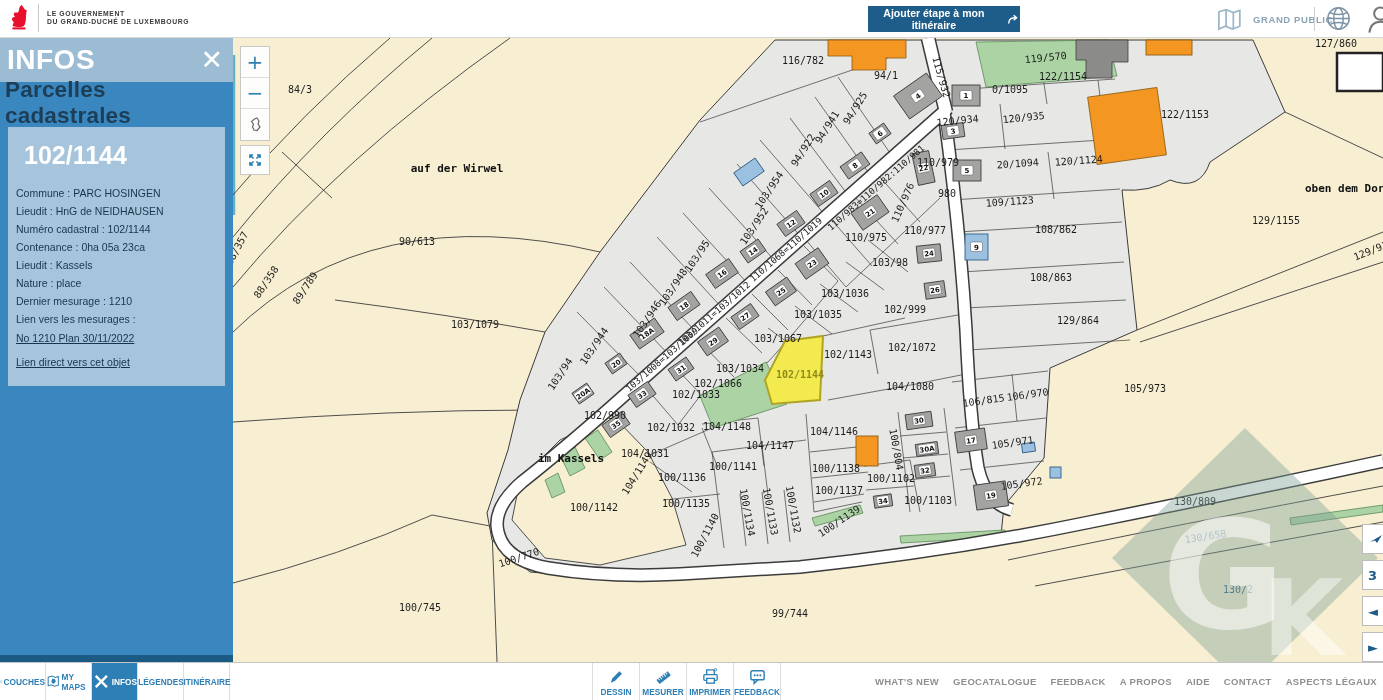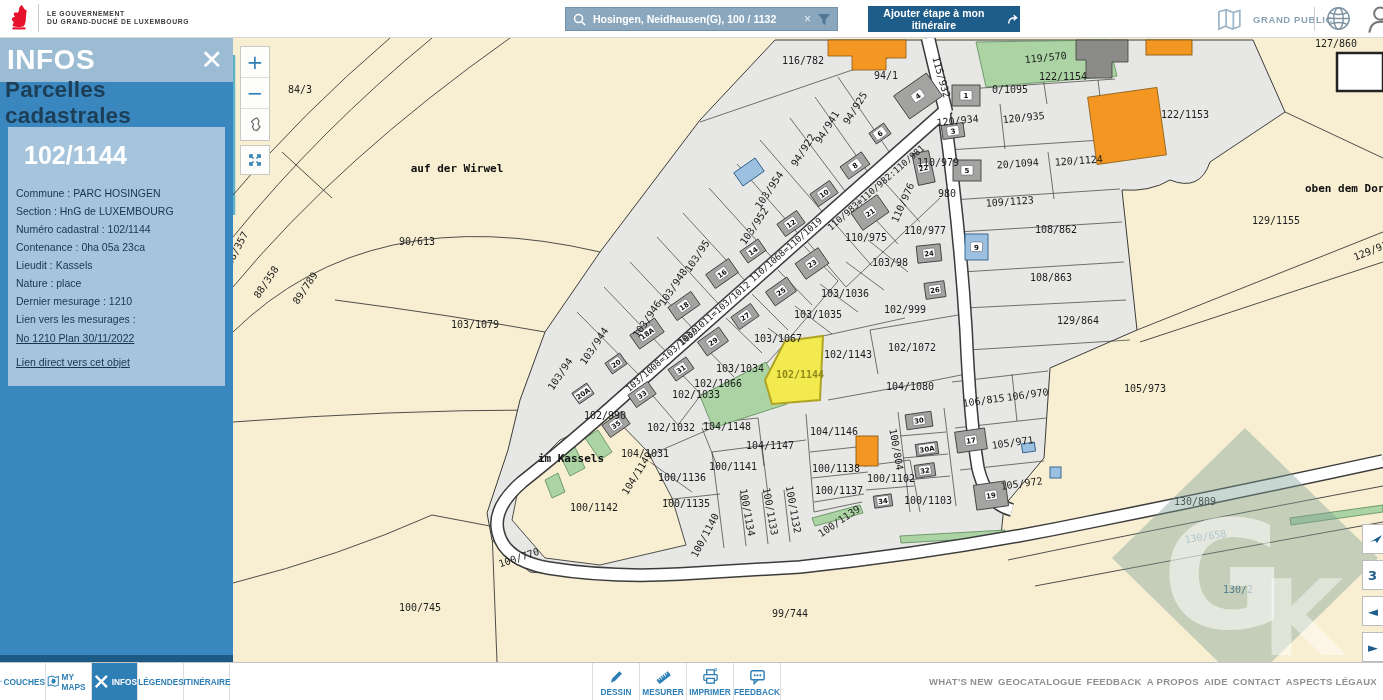--- a/index.html
+++ b/index.html
@@ -56,21 +56,21 @@
   .rbtn { width:30px; height:30px; background:#fff; border:1px solid #bbb; margin-bottom:6px; color:#1e5c8a; font-size:13px; font-weight:bold; display:flex; align-items:center; justify-content:flex-start; padding-left:5px; cursor:pointer; font-family:"DejaVu Sans",sans-serif; }
 
   
   #bottombar { position:absolute; left:0; top:662px; width:1383px; height:38px; background:#fff; border-top:1px solid #c4c4c4; z-index:30; }
   #panel-footer-strip { position:absolute; left:0; top:655px; width:233px; height:7px; background:#1c5a86; z-index:21; }
   #tabs { position:absolute; left:0; top:0; display:flex; height:37px; }
   .tab { width:46px; height:37px; display:flex; flex-direction:row; align-items:center; justify-content:center; gap:1px; border-right:1px solid #ddd; color:#2e7fb5; font-size:8.3px; font-weight:bold; cursor:pointer; background:#fff; }
   .tab.active { background:#2e7fb5; color:#fff; }
   #tools { position:absolute; left:592px; top:0; display:flex; height:37px; border-left:1px solid #ddd; }
   .tool { width:47px; height:37px; display:flex; flex-direction:column; align-items:center; justify-content:center; gap:1px; border-right:1px solid #ddd; color:#2e7fb5; font-size:8.3px; font-weight:bold; cursor:pointer; background:#fff; }
-  #foot-links { position:absolute; right:6px; top:0; height:37px; display:flex; align-items:center; gap:5px; }
+  #foot-links { position:absolute; right:6px; top:0; height:37px; display:flex; align-items:center; gap:14px; }
   .flink { color:#8f8f8f; font-size:9.5px; font-weight:600; letter-spacing:.3px; cursor:pointer; white-space:nowrap; }
 </style>
 </head>
 <body>
 
 <div id="stage">
 
   <svg id="map" viewBox="233 38 1150 624" xmlns="http://www.w3.org/2000/svg">
     <rect x="233" y="38" width="1150" height="624" fill="#f8efd2"></rect>
     <path d="M234,55 L234,215" stroke="#5fb3c9" stroke-width="2.5" fill="none"></path>
@@ -450,31 +450,20 @@
       <svg width="26" height="30" viewBox="0 0 20 22">
         <path d="M12,1 C9,3 11,5 9,7 C6,6 5,8 7,10 C4,10 4,13 6,14 L5,17 C8,18.5 12,18.5 14,17 C16,13 15,9 16,5 C14,5 14,3 12,1 Z" fill="#e8112d"></path>
         <path d="M5,19 H15" stroke="#e8112d" stroke-width="1.6"></path>
       </svg>
       <span class="sep"></span>
       <div class="lt">
         <div>LE GOUVERNEMENT</div>
         <div>DU GRAND-DUCHÉ DE LUXEMBOURG</div>
       </div>
     </div>
-    <div id="searchbox">
-      <svg width="15" height="15" viewBox="0 0 16 16" fill="none" stroke="#fff" stroke-width="1.6">
-          <circle cx="7" cy="7" r="4.3"></circle>
-          <path d="M10.4,10.4 L14,14"></path>
-        </svg>
-      <input class="q" style="margin-left: 6px;" value="Hosingen, Neidhausen(G), 100 / 1132">
-      <span class="clr">×</span>
-      <svg width="14" height="13" viewBox="0 0 14 13">
-          <path d="M1,1 H13 L8.5,6.5 V12 L5.5,10 V6.5 Z" fill="#4f7796"></path>
-        </svg>
-    </div>
     <button id="route-btn">
       <span>Ajouter étape à mon itinéraire</span>
       <svg width="15" height="14" viewBox="0 0 16 15" fill="none" stroke="#fff" stroke-width="1.8">
           <path d="M2,13 C2,7 5,6 11,6"></path>
           <path d="M8,3 L11.5,6 L8,9"></path>
         </svg>
     </button>
     <div id="gp">
       <svg width="32" height="26" viewBox="0 0 20 18" fill="none" stroke="#9db6c8" stroke-width="1.2">
         <path d="M3,4 L8,2.5 L13,4.5 L17.5,3 V14 L12.5,16 L7.5,14 L3,16 Z"></path>
@@ -501,21 +490,21 @@
   <div id="panel">
     <div id="panel-head">
       <span class="t">INFOS</span>
       <span id="close-x">✕</span>
     </div>
     <div id="panel-sub">Parcelles cadastrales</div>
     <div id="parcel-card">
       <div id="parcel-id">102/1144</div>
       <div id="detail-rows">
           <div class="drow">Commune : PARC HOSINGEN</div>
-          <div class="drow">Section : HnG de LUXEMBOURG</div>
+          <div class="drow">Lieudit : HnG de NEIDHAUSEN</div>
           <div class="drow">Numéro cadastral : 102/1144</div>
           <div class="drow">Contenance : 0ha 05a 23ca</div>
           <div class="drow">Lieudit : Kassels</div>
           <div class="drow">Nature : place</div>
           <div class="drow">Dernier mesurage : 1210</div>
           <div class="drow">Lien vers les mesurages :</div>
         </div>
       <a id="mes-link">No 1210 Plan 30/11/2022</a>
       <a id="direct-link">Lien direct vers cet objet</a>
     </div>

